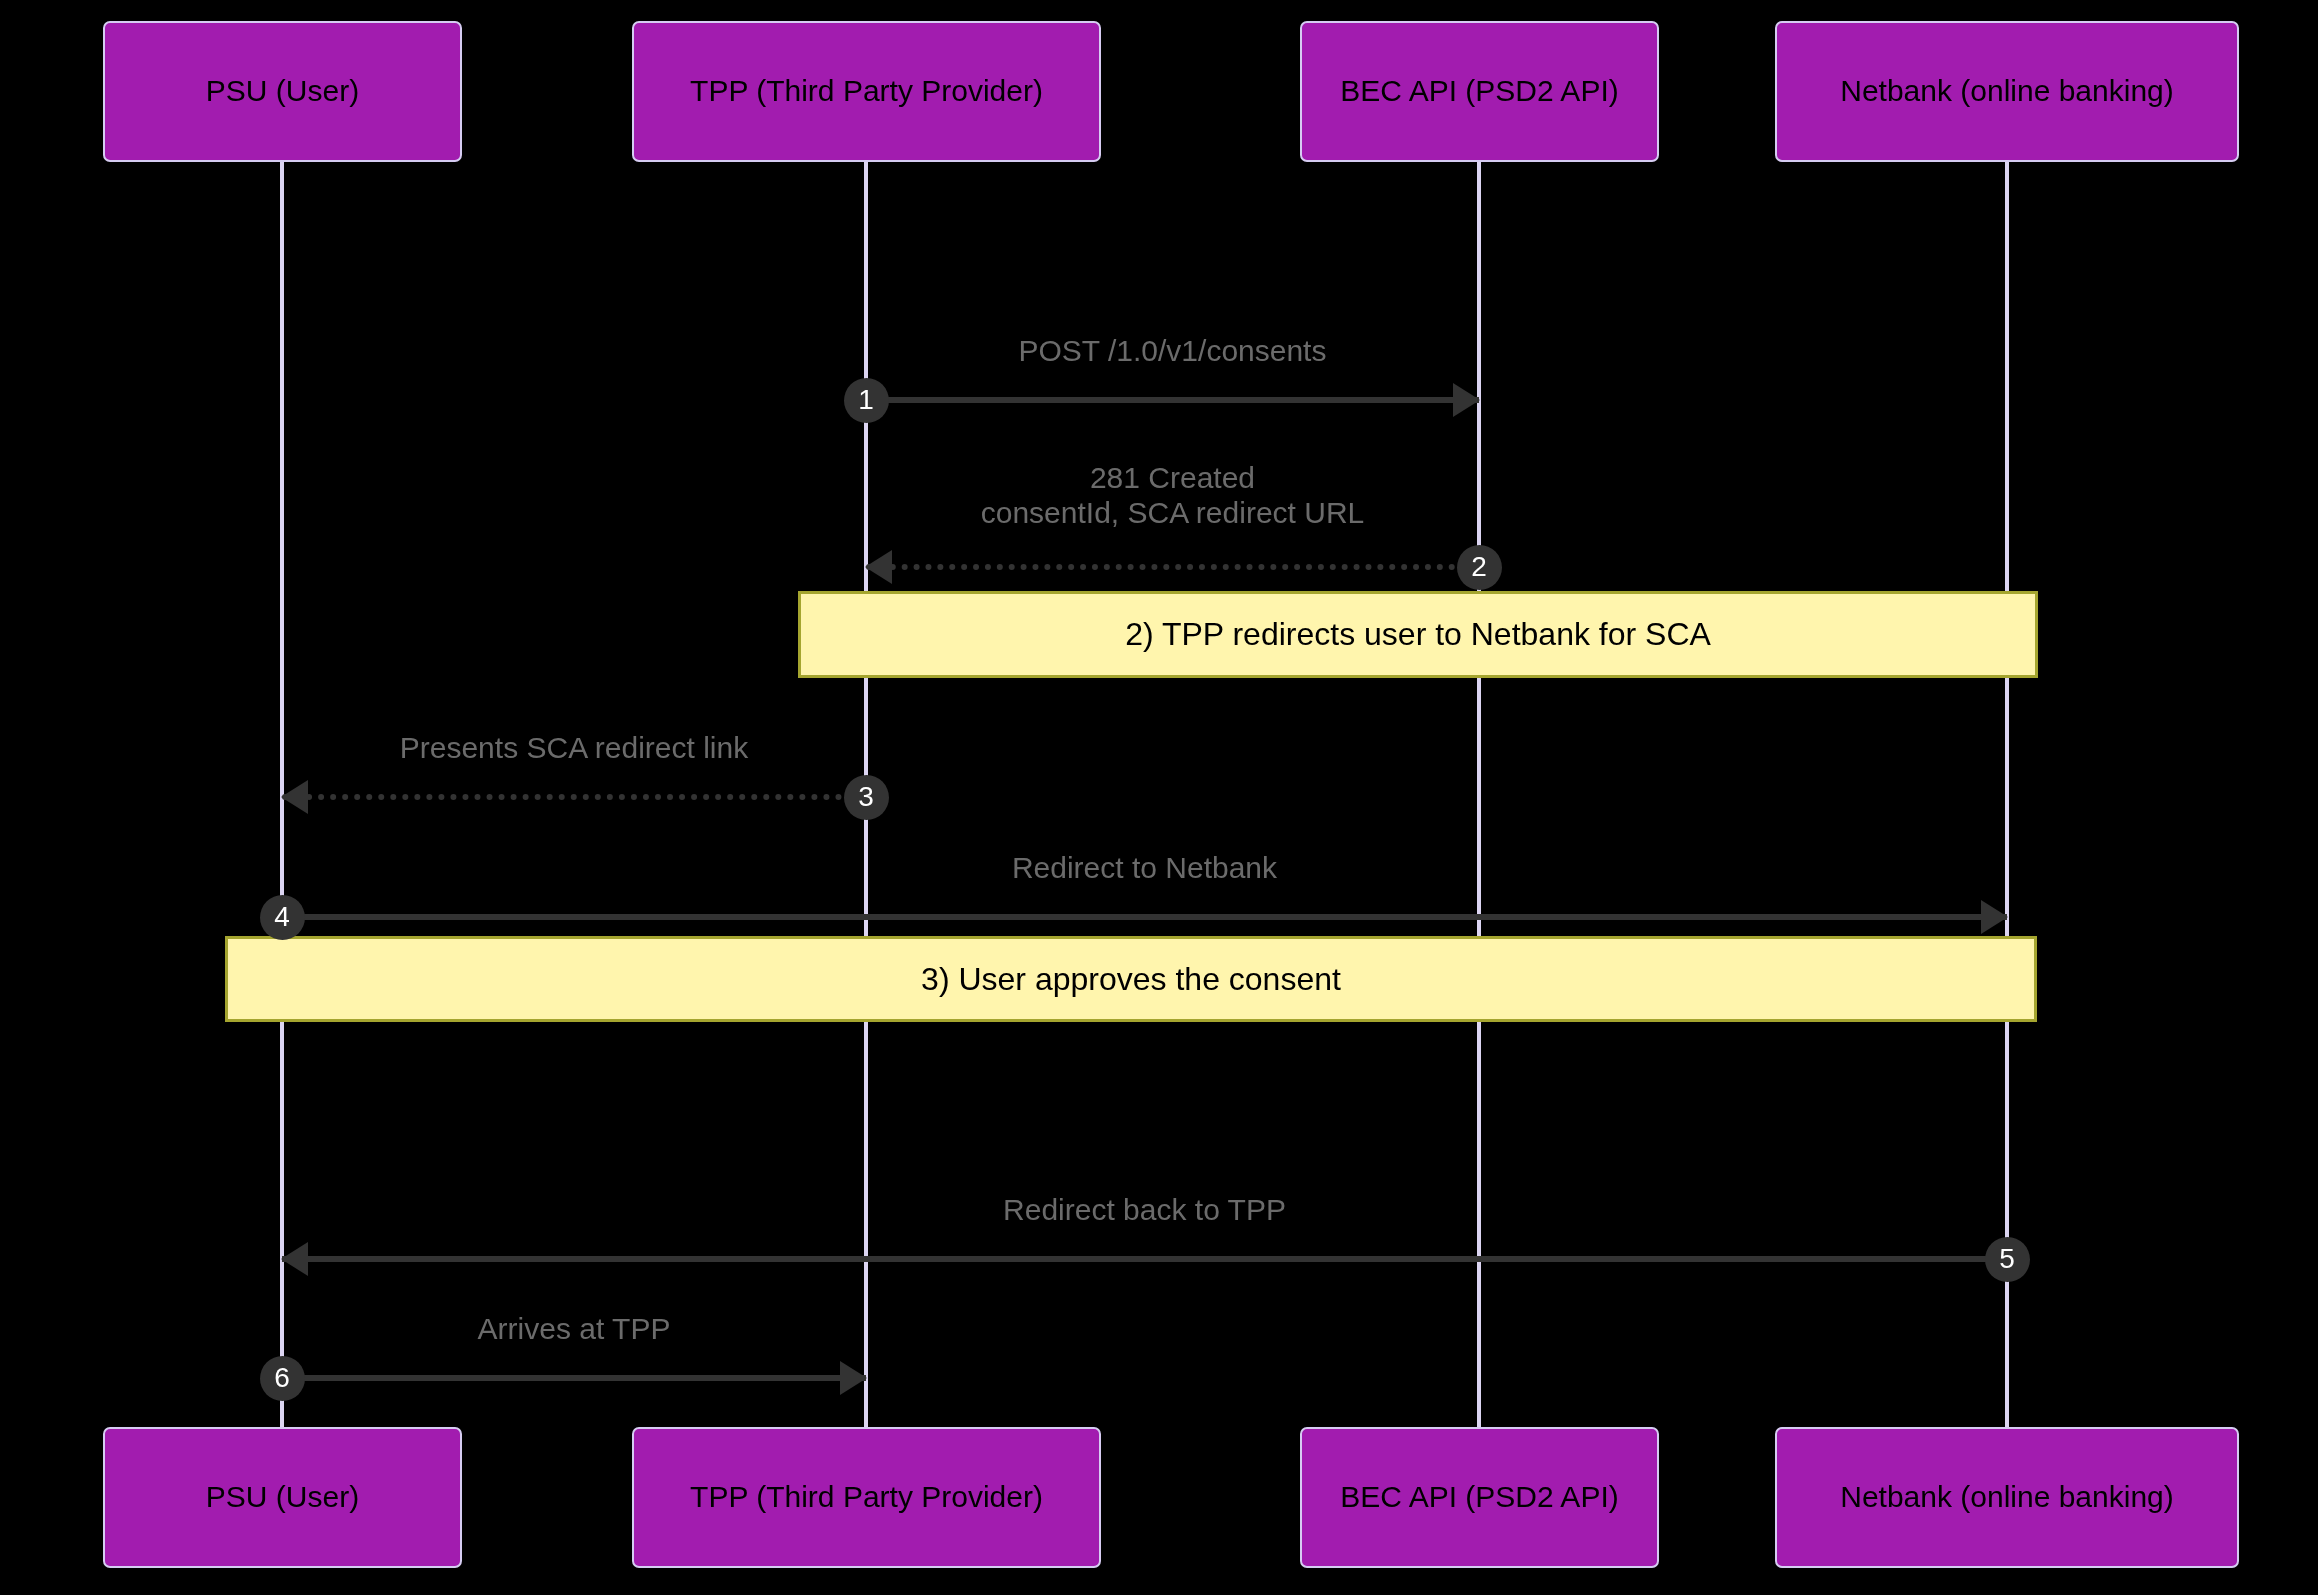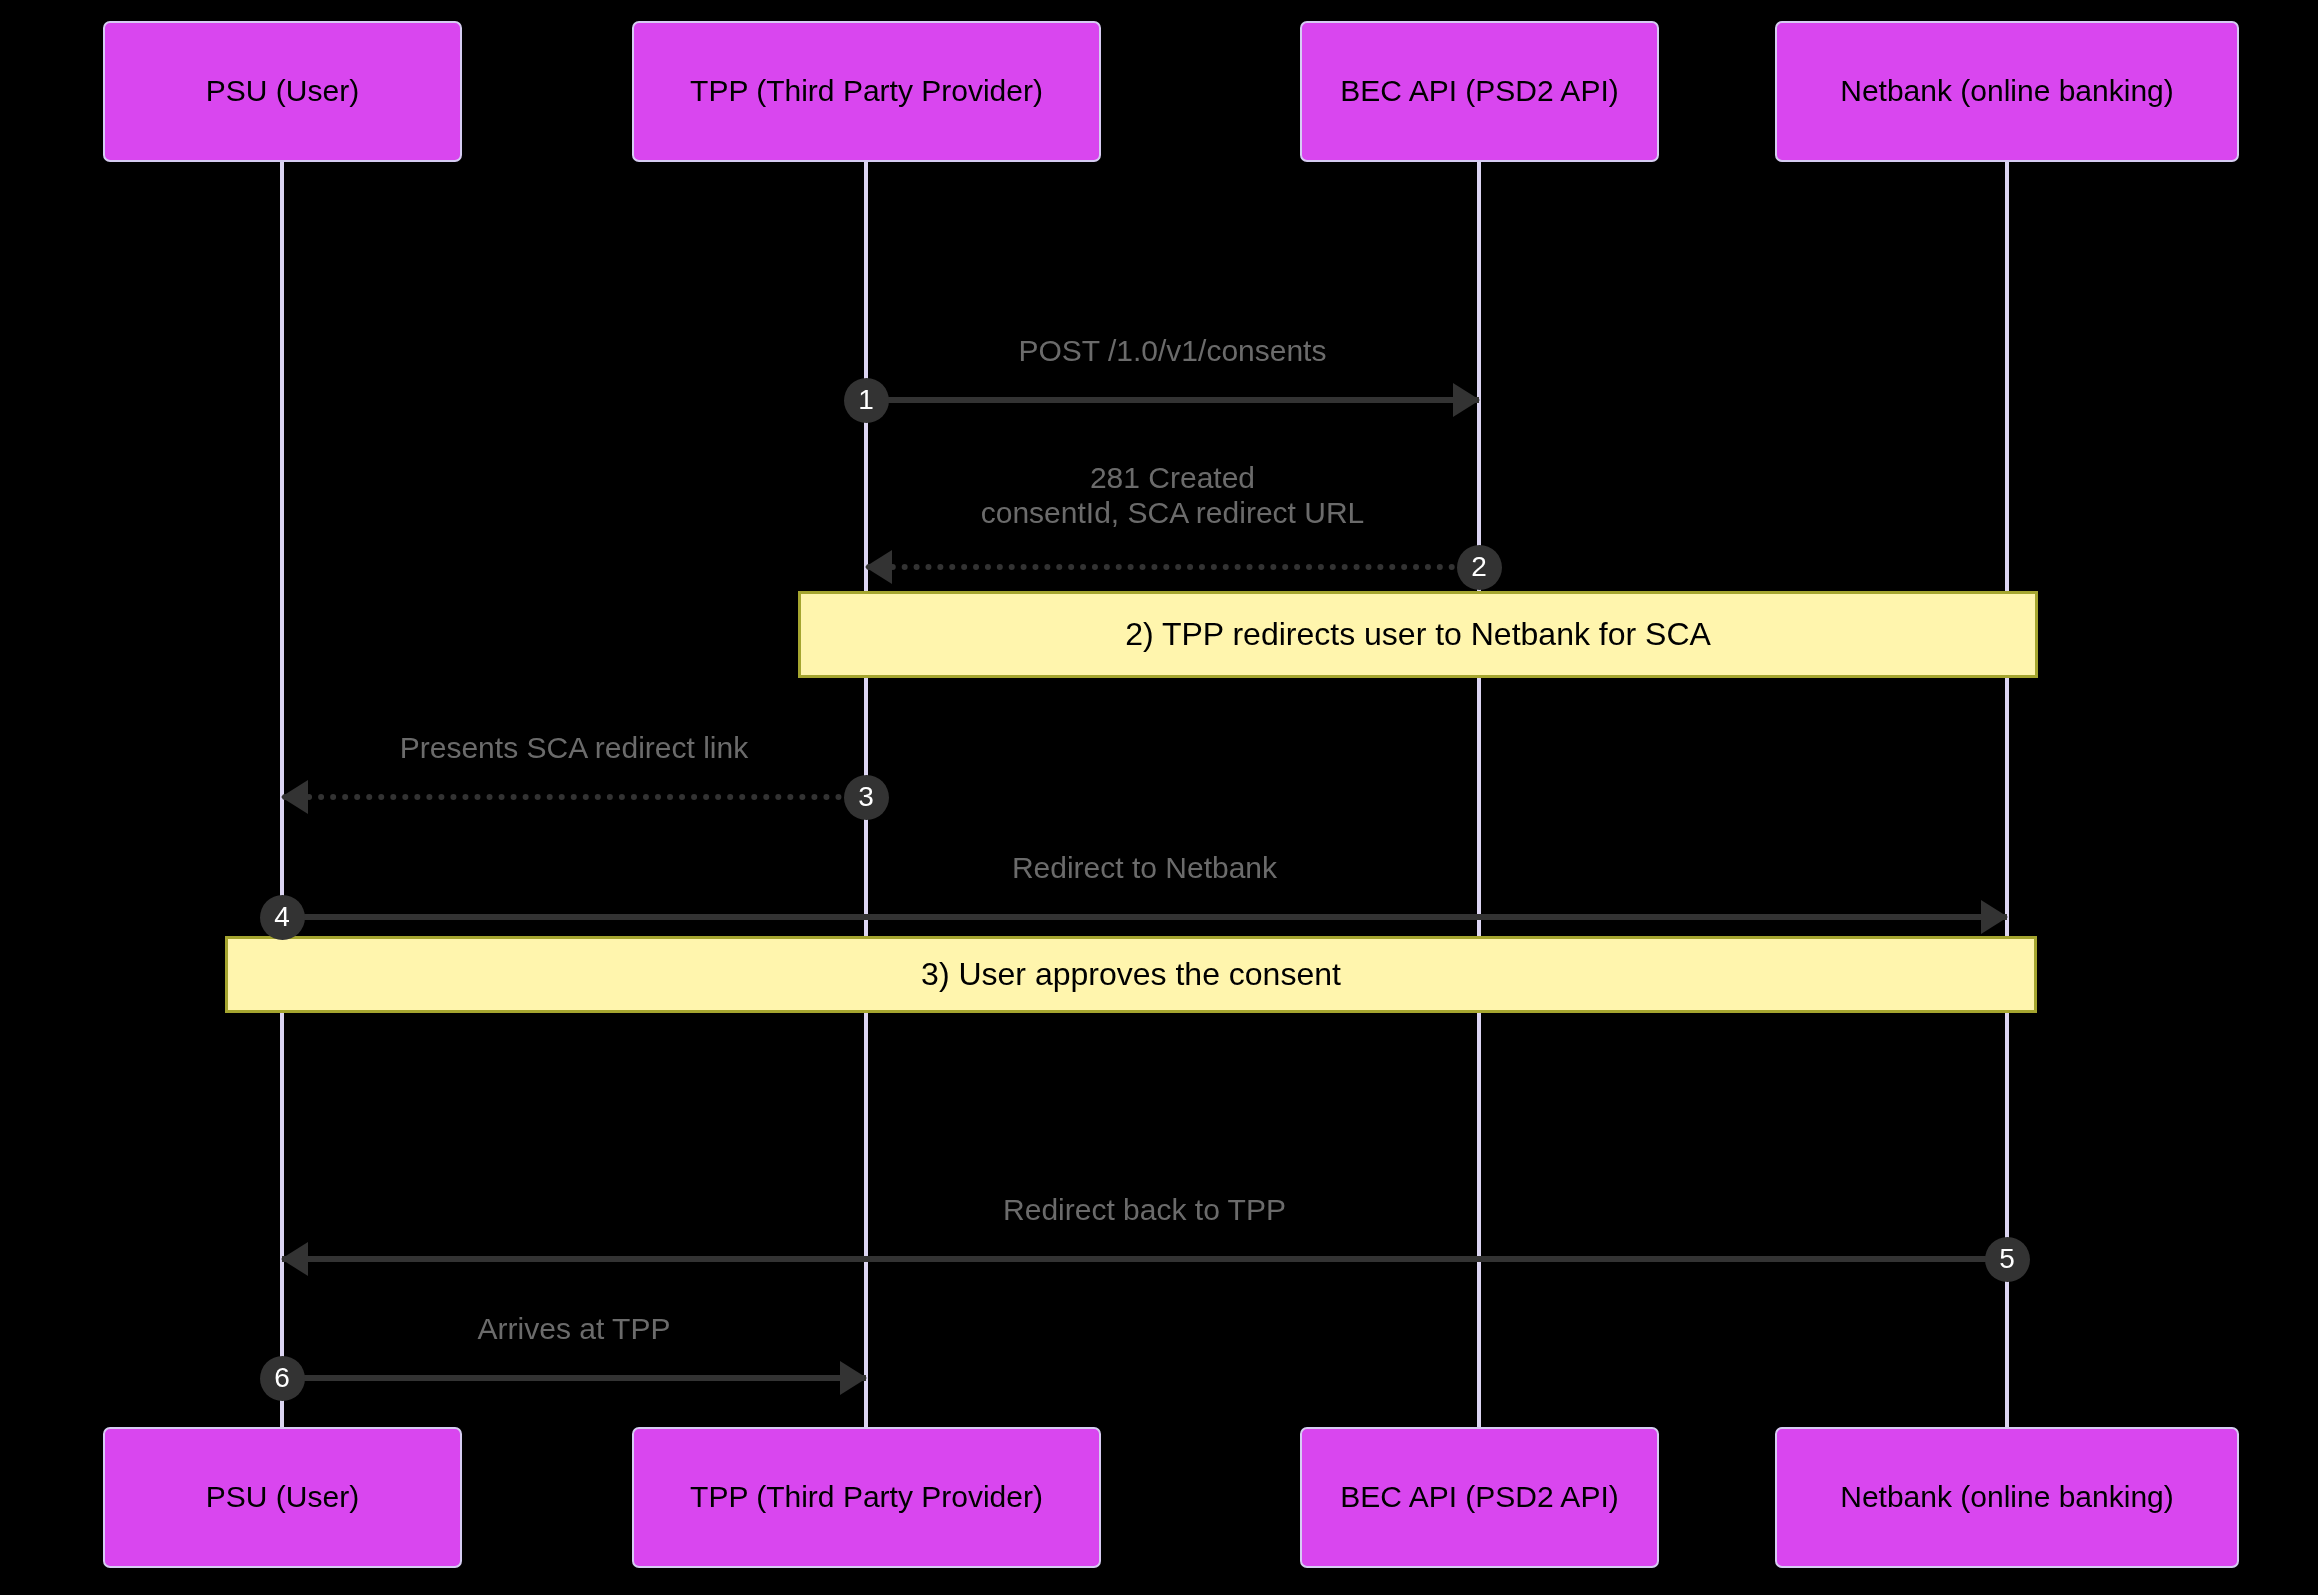--- a/index.html
+++ b/index.html
@@ -15,21 +15,21 @@
     width: 2319px;
     height: 1595px;
     background: #000000;
     overflow: hidden;
   }
 
   
   .participant {
     position: absolute;
     box-sizing: border-box;
-    background: #d946ef;
+    background: #a21caf;
     border: 2.1px solid #D6CCF2;
     border-radius: 7px;
     display: flex;
     align-items: center;
     justify-content: center;
     text-align: center;
     color: #000000;
     font-size: 30px;
     line-height: 1.15;
     padding: 2.8px 7px;
@@ -135,21 +135,21 @@
   <div class="participant" style="left:1300px; top:21px; width:359px; height:141px;">
       <span>BEC API (PSD2 API)</span>
     </div>
   <div class="participant" style="left:1775px; top:21px; width:464px; height:141px;">
       <span>Netbank (online banking)</span>
     </div>
 
   <div class="note" style="left:798px; top:591px;  width:1240px; height:87px;">
       <span>2) TPP redirects user to Netbank for SCA</span>
     </div>
-  <div class="note" style="left:225px;  top:936px; width:1812px; height:77px;">
+  <div class="note" style="left:225px;  top:936px; width:1812px; height:86px;">
       <span>3) User approves the consent</span>
     </div>
 
   <div class="msg to-right" style="left:866px; top:400px; width:613px;">
     <div class="label" style="top:-67px;">POST /1.0/v1/consents</div>
     <div class="line"></div>
     <div class="head"></div>
     <div class="seq" style="left:-22.5px;">1</div>
   </div>
 

